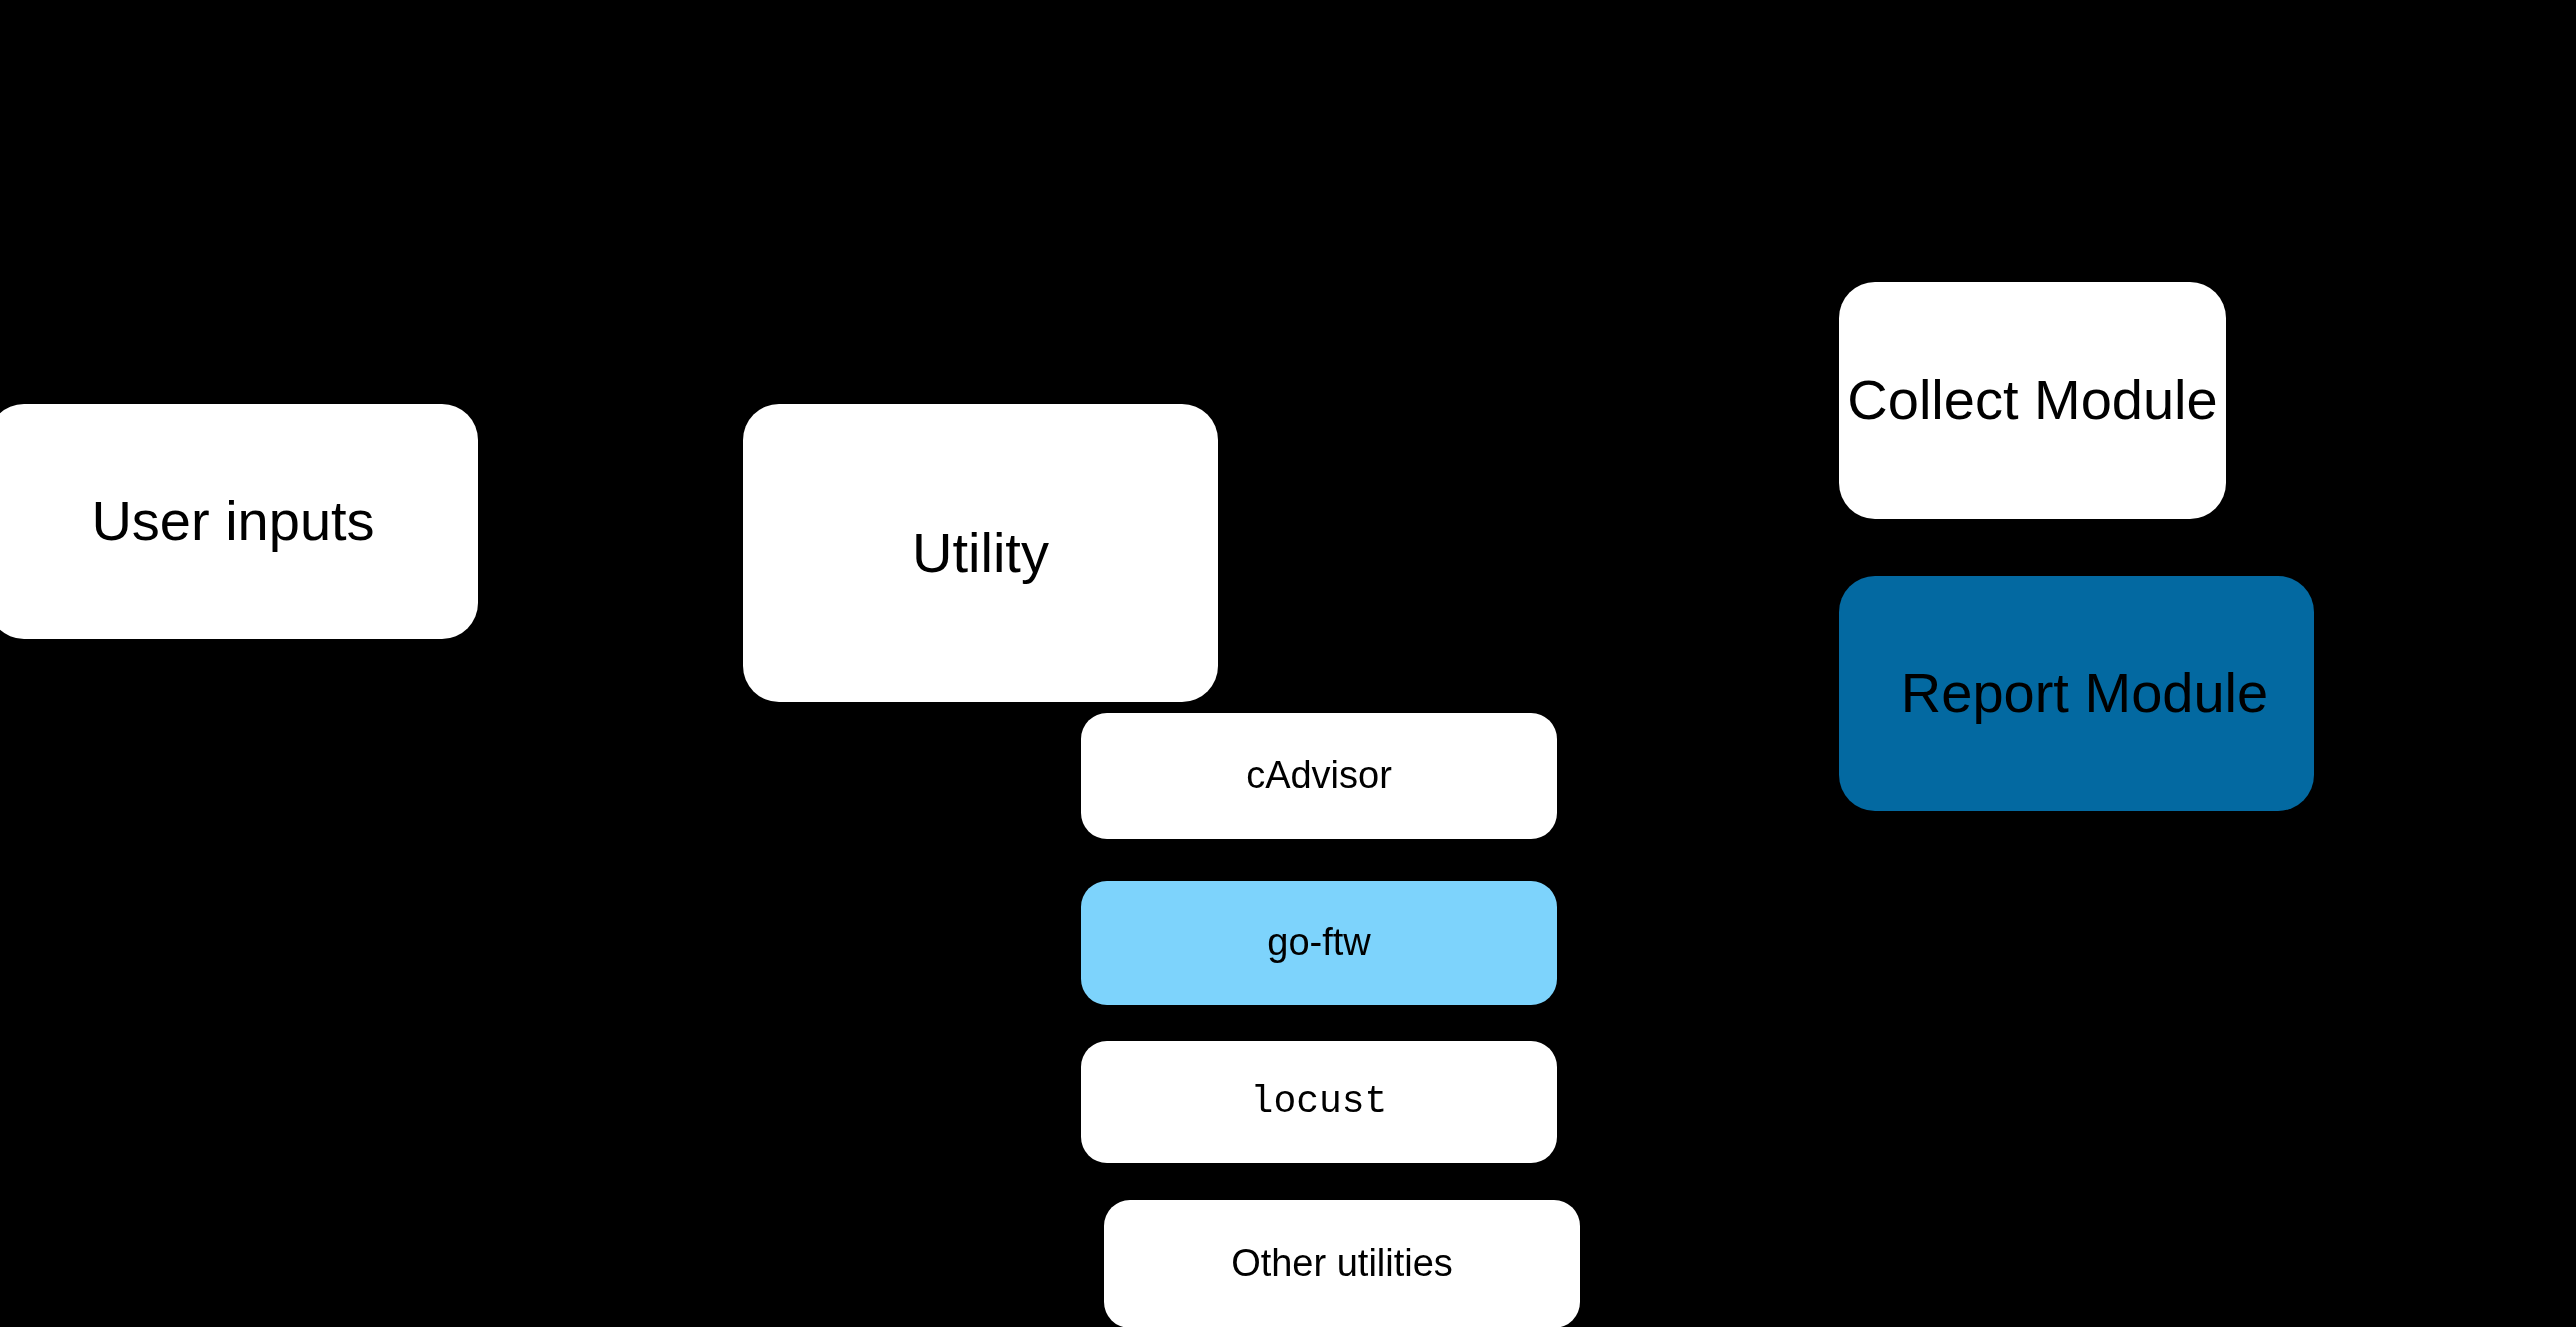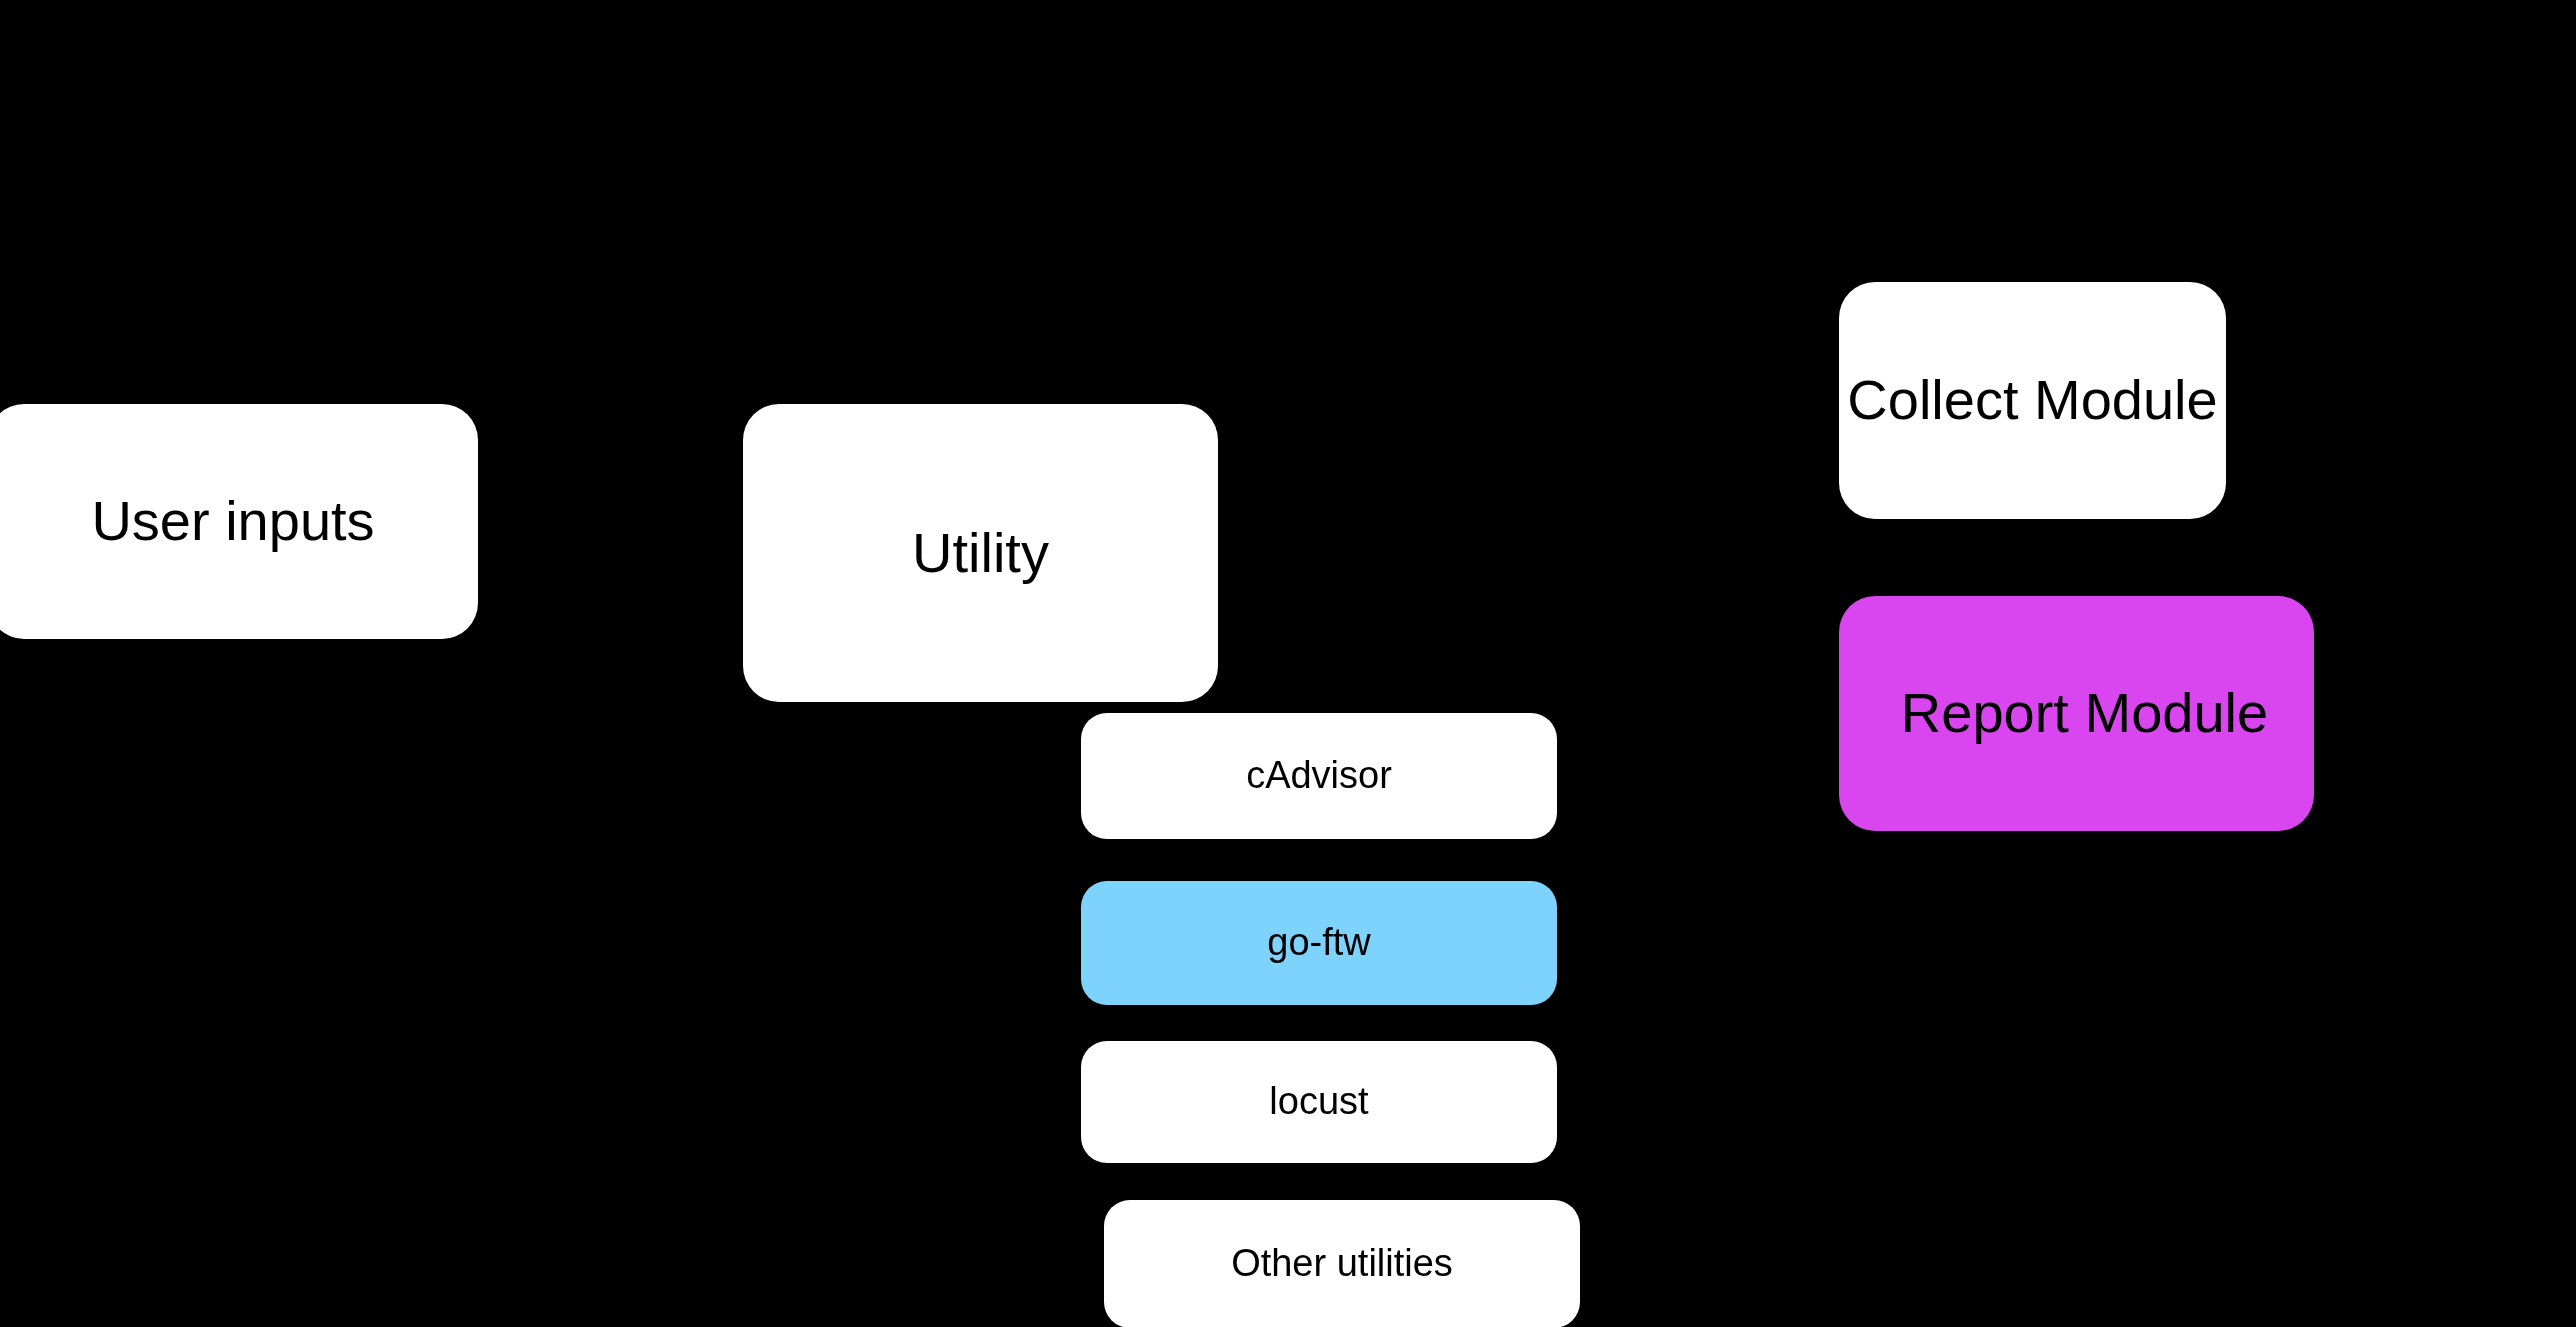--- a/index.html
+++ b/index.html
@@ -47,29 +47,29 @@
 
 <div class="node size-large" style="left: -12px; top: 404px; width: 490px; height: 235px; background: rgb(255, 255, 255); color: rgb(0, 0, 0);">
       <span class="node-label">User inputs</span>
     </div>
     <div class="node size-large" style="left: 743px; top: 404px; width: 475px; height: 298px; background: rgb(255, 255, 255); color: rgb(0, 0, 0);">
       <span class="node-label">Utility</span>
     </div>
     <div class="node size-large" style="left: 1839px; top: 282px; width: 387px; height: 237px; background: rgb(255, 255, 255); color: rgb(0, 0, 0);">
       <span class="node-label">Collect Module</span>
     </div>
-    <div class="node size-large" style="left: 1839px; top: 596px; width: 475px; height: 235px; background: #d946ef; color: rgb(0, 0, 0); padding-left: 16px;">
+    <div class="node size-large" style="left: 1839px; top: 576px; width: 475px; height: 235px; background: #0369a1; color: rgb(0, 0, 0); padding-left: 16px;">
       <span class="node-label">Report Module</span>
     </div>
     <div class="node size-small" style="left: 1081px; top: 713px; width: 476px; height: 126px; background: rgb(255, 255, 255); color: rgb(0, 0, 0);">
       <span class="node-label">cAdvisor</span>
     </div>
     <div class="node size-small" style="left: 1081px; top: 881px; width: 476px; height: 124px; background: #7dd3fc; color: rgb(0, 0, 0);">
       <span class="node-label">go-ftw</span>
     </div>
-    <div class="node size-small" style="left: 1081px; top: 1041px; width: 476px; height: 122px; background: rgb(255, 255, 255); color: rgb(0, 0, 0);">
+    <div class="node size-small" style="left: 1081px; top: 1041px; width: 476px; height: 122px; background: rgb(255, 255, 255); color: rgb(0, 0, 0); font-family: Liberation Mono, monospace;">
       <span class="node-label">locust</span>
     </div>
     <div class="node size-small" style="left: 1104px; top: 1200px; width: 476px; height: 128px; background: rgb(255, 255, 255); color: rgb(0, 0, 0);">
       <span class="node-label">Other utilities</span>
     </div>
   </div>
 
 
 </body></html>

